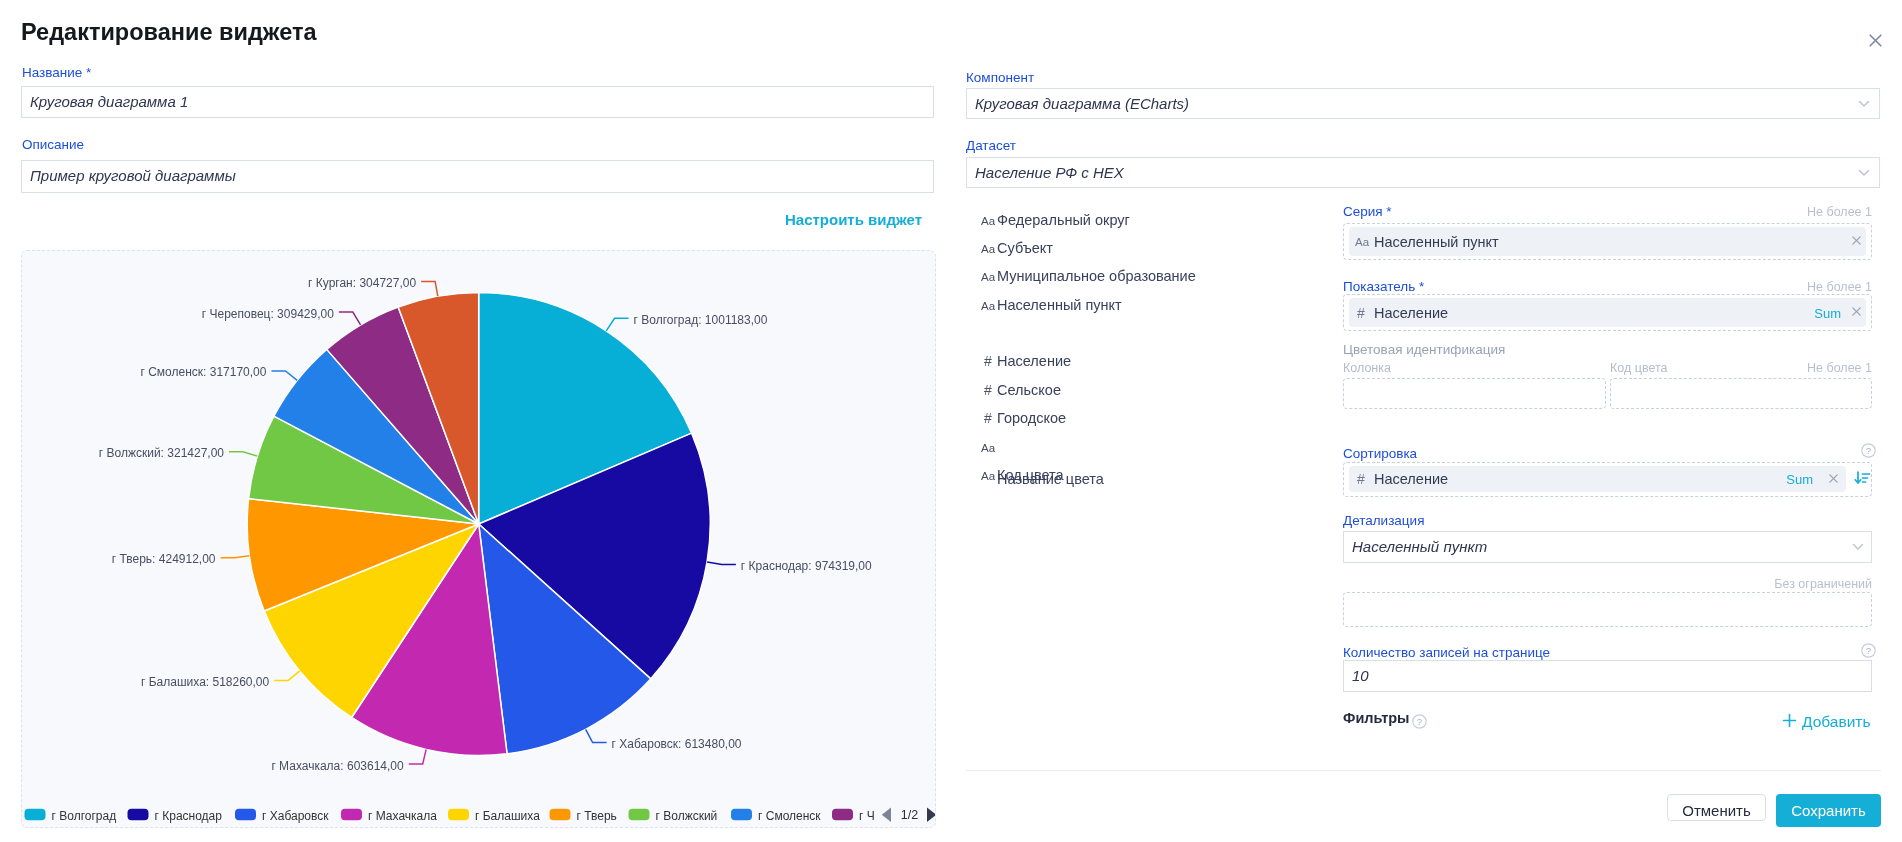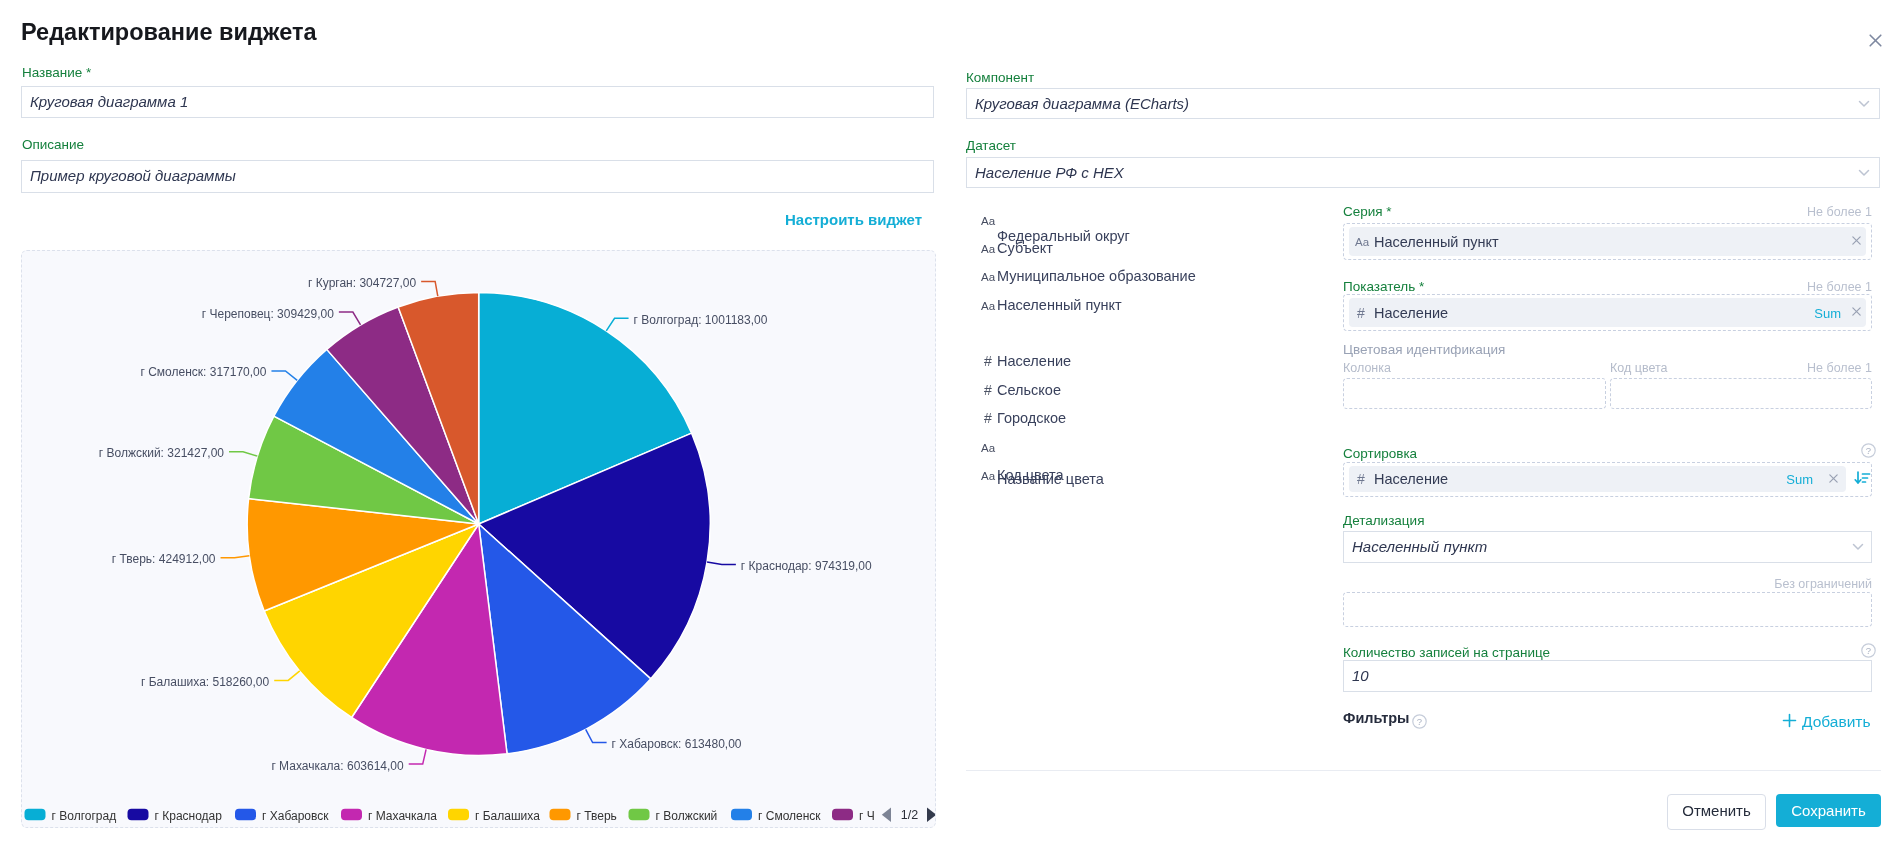--- a/index.html
+++ b/index.html
@@ -1,17 +1,17 @@
 <!DOCTYPE html>
 <html lang="ru"><head><meta charset="utf-8"><title>Редактирование виджета</title>
 <style>
 * { margin:0; padding:0; box-sizing:border-box; }
 html,body { width:1902px; height:842px; background:#ffffff; font-family:"Liberation Sans", sans-serif; }
 .abs { position:absolute; }
-.lbl { position:absolute; font-size:13.5px; color:#15803d; }
+.lbl { position:absolute; font-size:13.5px; color:#1d4ed8; }
 .hint { position:absolute; font-size:12.5px; color:#b8bfce; }
 .inp { position:absolute; background:#fff; border:1px solid #d9dfe8; border-radius:0;font-style:italic; }
 .inp span { position:absolute; left:8px; top:6px; font-size:15px; color:#2e3650; }
 .dash { position:absolute; border:1px dashed #c8d0e0; border-radius:4px; }
 .tag { position:absolute; background:#eef1f6; border-radius:4px; }
 </style></head>
 <body>
 <div class="abs" style="left:0;top:0;width:1902px;height:842px;overflow:hidden;">
 
 <div class="abs" style="left:21px;top:19px;font-size:23.5px;font-weight:bold;color:#16181d;">Редактирование виджета</div>
@@ -95,21 +95,21 @@
 <div class="lbl" style="left:966px;top:138px;">Датасет</div>
 <div class="inp" style="left:966px;top:157px;width:914px;height:31px;">
       <span>Население РФ с HEX</span>
     </div>
 <svg style="position:absolute;left:1858px;top:169px" width="12" height="8" viewBox="0 0 12 8">
       <polyline points="1.5,1.5 6,6 10.5,1.5" fill="none" stroke="#bdc4d2" stroke-width="1.5" stroke-linecap="round" stroke-linejoin="round"></polyline>
     </svg>
 
 <div style="position:absolute;left:981px;top:209.5px;width:360px;height:26px;">
       <span style="position:absolute;left:0;top:5px;font-size:11.5px;color:#454c60;">Aa</span>
-      <span style="position:absolute;left:16px;top:18px;font-size:14.5px;color:#39415c;">Федеральный округ</span>
+      <span style="position:absolute;left:16px;top:2px;font-size:14.5px;color:#39415c;">Федеральный округ</span>
     </div>
     <div style="position:absolute;left:981px;top:237.9px;width:360px;height:26px;">
       <span style="position:absolute;left:0;top:5px;font-size:11.5px;color:#454c60;">Aa</span>
       <span style="position:absolute;left:16px;top:2px;font-size:14.5px;color:#39415c;">Субъект</span>
     </div>
     <div style="position:absolute;left:981px;top:266.2px;width:360px;height:26px;">
       <span style="position:absolute;left:0;top:5px;font-size:11.5px;color:#454c60;">Aa</span>
       <span style="position:absolute;left:16px;top:2px;font-size:14.5px;color:#39415c;">Муниципальное образование</span>
     </div>
     <div style="position:absolute;left:981px;top:294.6px;width:360px;height:26px;">
@@ -212,16 +212,16 @@
 <svg style="position:absolute;left:1412px;top:714px" width="15" height="15" viewBox="0 0 15 15">
       <circle cx="7.5" cy="7.5" r="6.7" fill="none" stroke="#c6cdda" stroke-width="1.2"></circle>
       <text x="7.5" y="10.8" text-anchor="middle" font-size="9.5" fill="#a9b1c2" font-family="Liberation Sans, sans-serif">?</text>
     </svg>
 <svg class="abs" style="left:1782px;top:713px" width="15" height="15" viewBox="0 0 15 15">
       <path d="M7.5 1.5 V13.5 M1.5 7.5 H13.5" stroke="#14aed6" stroke-width="1.6" stroke-linecap="round"></path>
     </svg>
 <div class="abs" style="left:1802px;top:713px;font-size:15.5px;font-weight:500;color:#14aed6;">Добавить</div>
 
 <div class="abs" style="left:966px;top:770px;width:915px;height:1px;background:#e9ecf2;"></div>
-<div class="abs" style="left:1667px;top:794px;width:99px;height:36px;background:#fff;border:1px solid #d9dee8;border-radius:4px;text-align:center;line-height:31px;font-size:15px;color:#242b3a;">Отменить</div>
+<div class="abs" style="left:1667px;top:794px;width:99px;height:27px;background:#fff;border:1px solid #d9dee8;border-radius:4px;text-align:center;line-height:31px;font-size:15px;color:#242b3a;">Отменить</div>
 <div class="abs" style="left:1776px;top:794px;width:105px;height:33px;background:#14aed6;border-radius:4px;text-align:center;line-height:33px;font-size:15px;color:#ffffff;">Сохранить</div>
 
 </div>
 
 </body></html>

